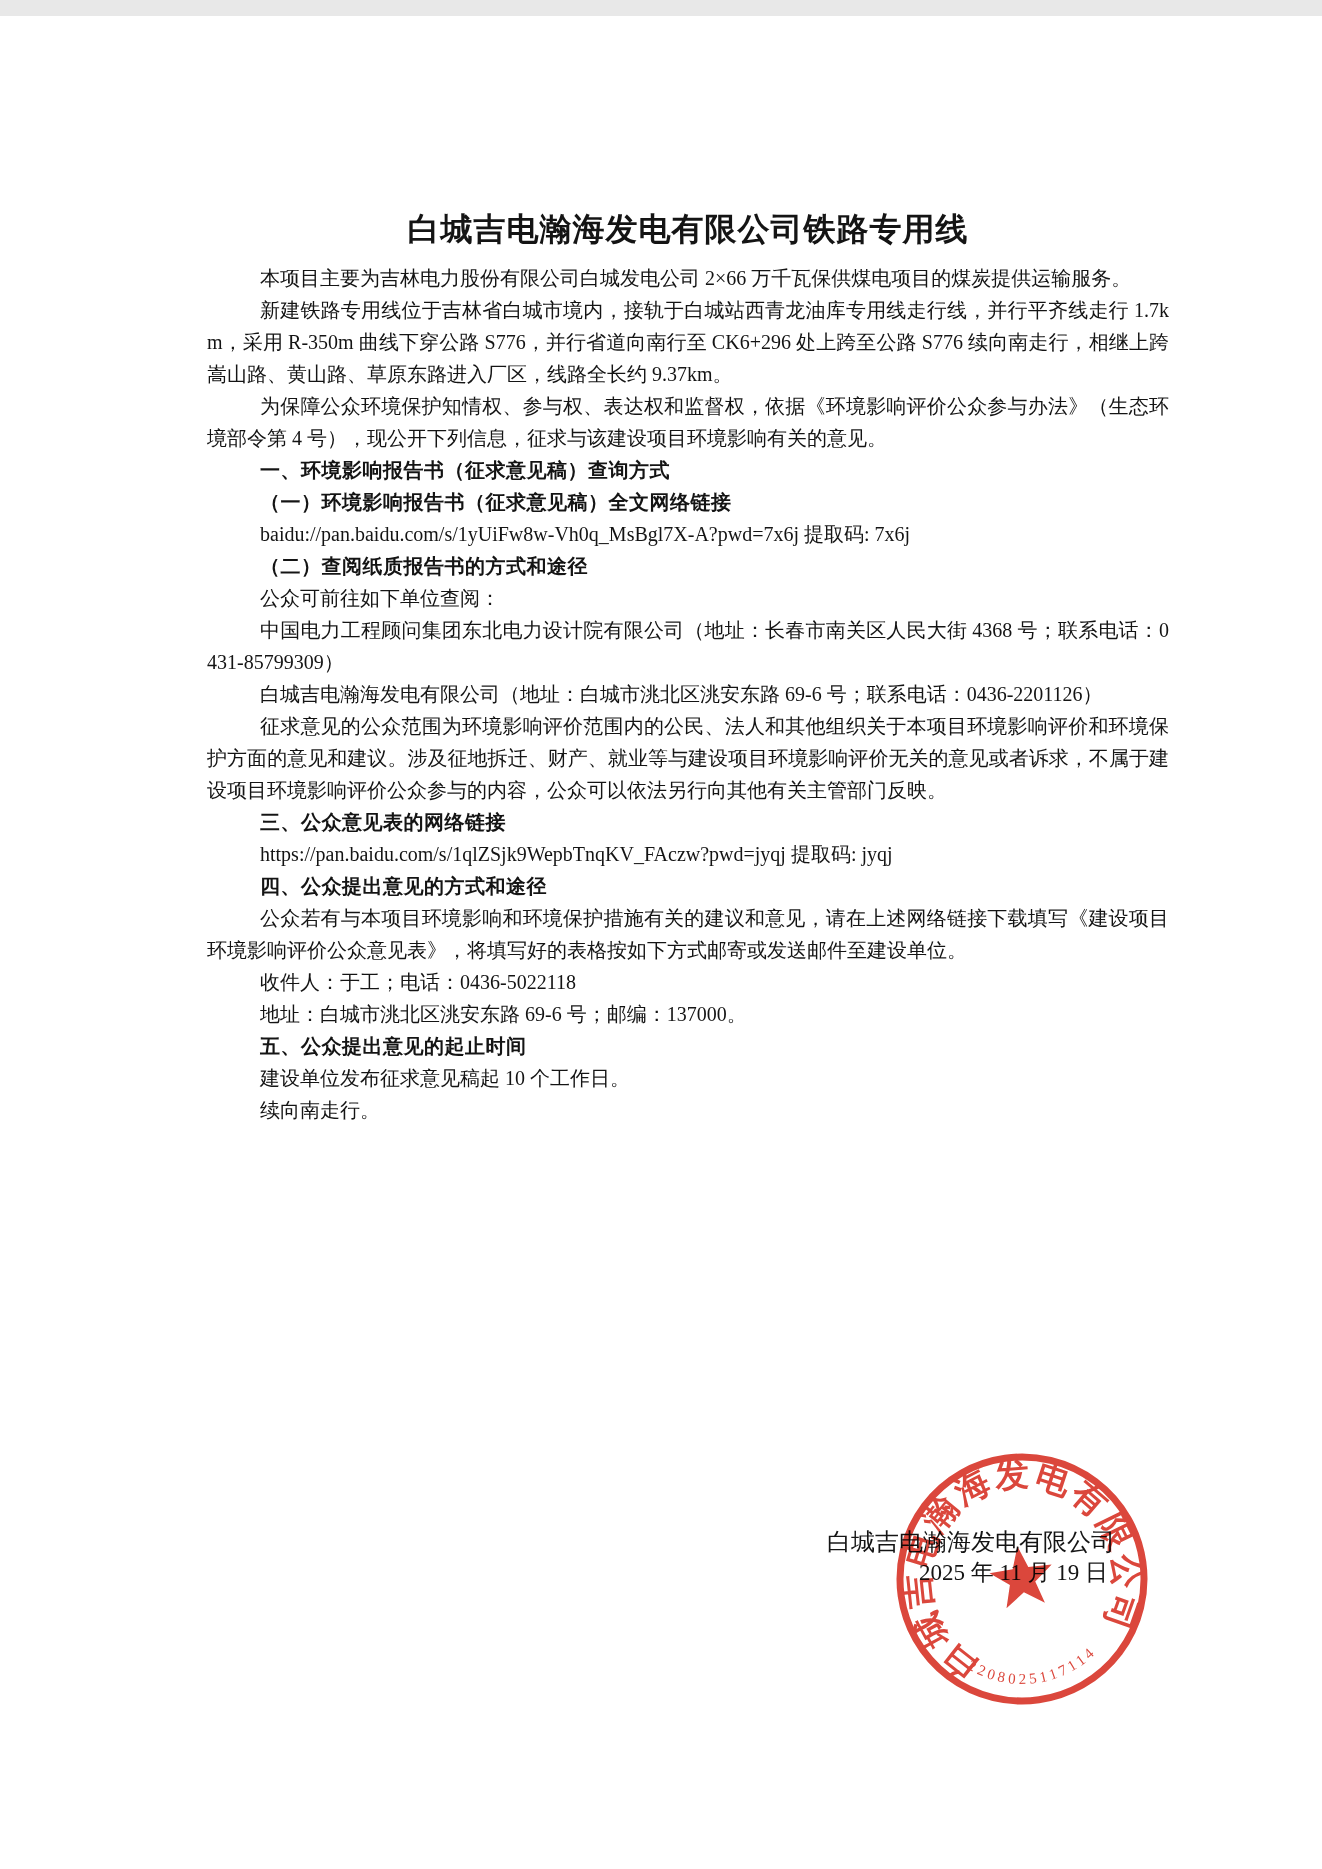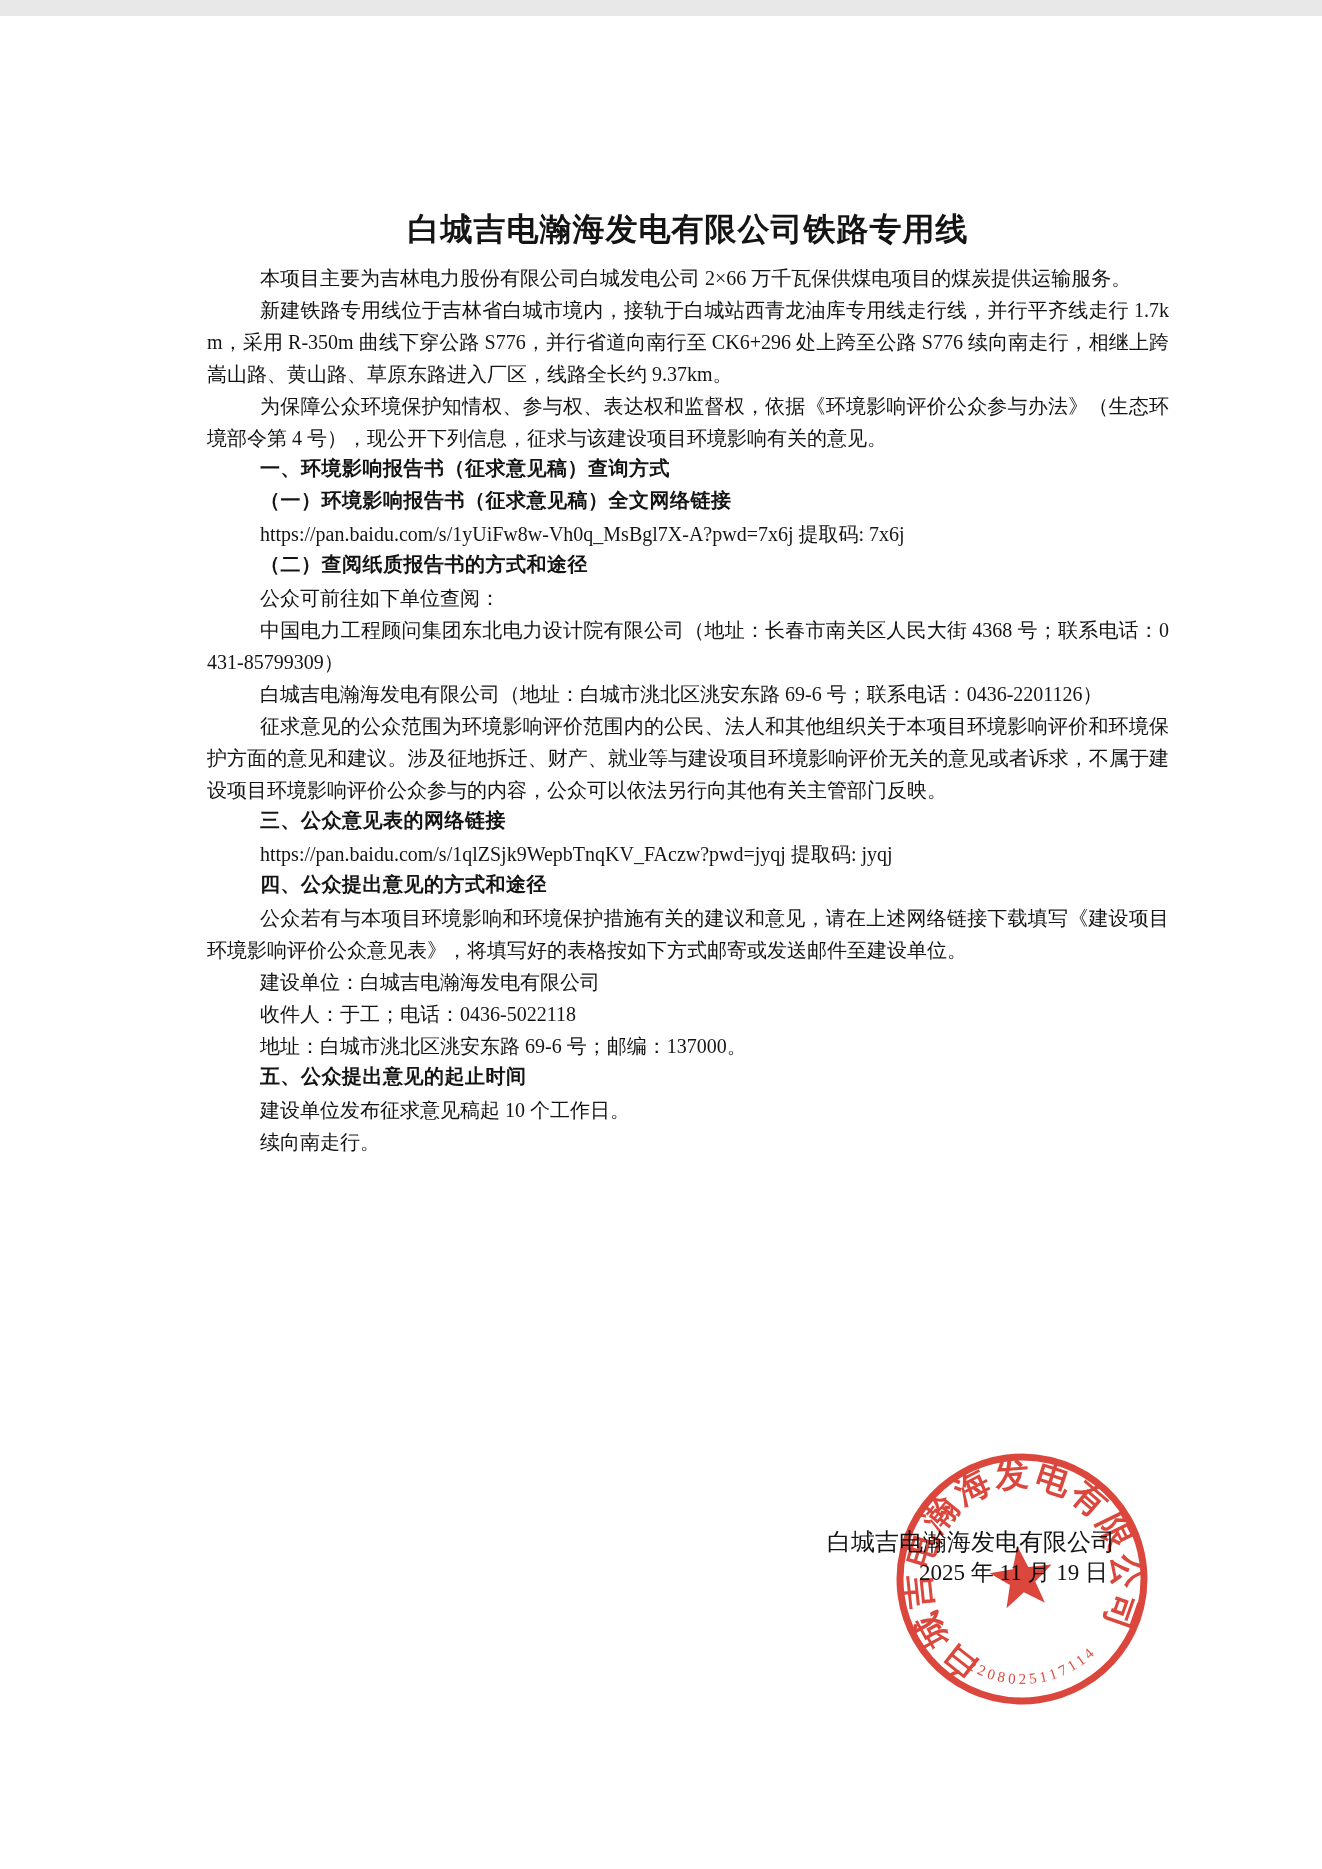--- a/index.html
+++ b/index.html
@@ -28,21 +28,21 @@
   .title-block{margin-bottom:12px;}
   .body-text p{
     margin:0;
     font-size:20px;
     line-height:32px;
     text-align:justify;
     text-indent:53px;
     word-break:break-all;
   }
   .body-text p.heading{
-    font-family:Liberation Mono, monospace;
+    font-family:Liberation Serif, serif;
     font-weight:bold;
     letter-spacing:0.5px;
   }
   .signature-block{
     position:absolute;
     left:0;top:1510px;
     width:1322px;
     z-index:1;
   }
   .sig-company{
@@ -91,34 +91,33 @@
       <h1 class="title">白城吉电瀚海发电有限公司铁路专用线</h1>
     </div>
 
     <div class="body-text">
       <p>本项目主要为吉林电力股份有限公司白城发电公司 2×66 万千瓦保供煤电项目的煤炭提供运输服务。</p>
       <p>新建铁路专用线位于吉林省白城市境内，接轨于白城站西青龙油库专用线走行线，并行平齐线走行 1.7km，采用 R-350m 曲线下穿公路 S776，并行省道向南行至 CK6+296 处上跨至公路 S776 续向南走行，相继上跨嵩山路、黄山路、草原东路进入厂区，线路全长约 9.37km。</p>
       <p>为保障公众环境保护知情权、参与权、表达权和监督权，依据《环境影响评价公众参与办法》（生态环境部令第 4 号），现公开下列信息，征求与该建设项目环境影响有关的意见。</p>
 
       <p class="heading">一、环境影响报告书（征求意见稿）查询方式</p>
       <p class="heading">（一）环境影响报告书（征求意见稿）全文网络链接</p>
-      <p>https://pan.baidu.com/s/1yUiFw8w-Vh0q_MsBgl7X-A?pwd=7x6j  提取码: 7x6j</p>
+      <p>baidu://pan.baidu.com/s/1yUiFw8w-Vh0q_MsBgl7X-A?pwd=7x6j  提取码: 7x6j</p>
       <p class="heading">（二）查阅纸质报告书的方式和途径</p>
       <p>公众可前往如下单位查阅：</p>
       <p>中国电力工程顾问集团东北电力设计院有限公司（地址：长春市南关区人民大街 4368 号；联系电话：0431-85799309）</p>
       <p>白城吉电瀚海发电有限公司（地址：白城市洮北区洮安东路 69-6 号；联系电话：0436-2201126）</p>
 
       <p>征求意见的公众范围为环境影响评价范围内的公民、法人和其他组织关于本项目环境影响评价和环境保护方面的意见和建议。涉及征地拆迁、财产、就业等与建设项目环境影响评价无关的意见或者诉求，不属于建设项目环境影响评价公众参与的内容，公众可以依法另行向其他有关主管部门反映。</p>
 
       <p class="heading">三、公众意见表的网络链接</p>
       <p>https://pan.baidu.com/s/1qlZSjk9WepbTnqKV_FAczw?pwd=jyqj  提取码: jyqj</p>
 
       <p class="heading">四、公众提出意见的方式和途径</p>
       <p>公众若有与本项目环境影响和环境保护措施有关的建议和意见，请在上述网络链接下载填写《建设项目环境影响评价公众意见表》，将填写好的表格按如下方式邮寄或发送邮件至建设单位。</p>
-      <p>建设单位：白城吉电瀚海发电有限公司</p>
       <p>收件人：于工；电话：0436-5022118</p>
       <p>地址：白城市洮北区洮安东路 69-6 号；邮编：137000。</p>
 
       <p class="heading">五、公众提出意见的起止时间</p>
       <p>建设单位发布征求意见稿起 10 个工作日。</p>
       <p>续向南走行。</p>
     </div>
   </div>
 
   <div class="signature-block">

